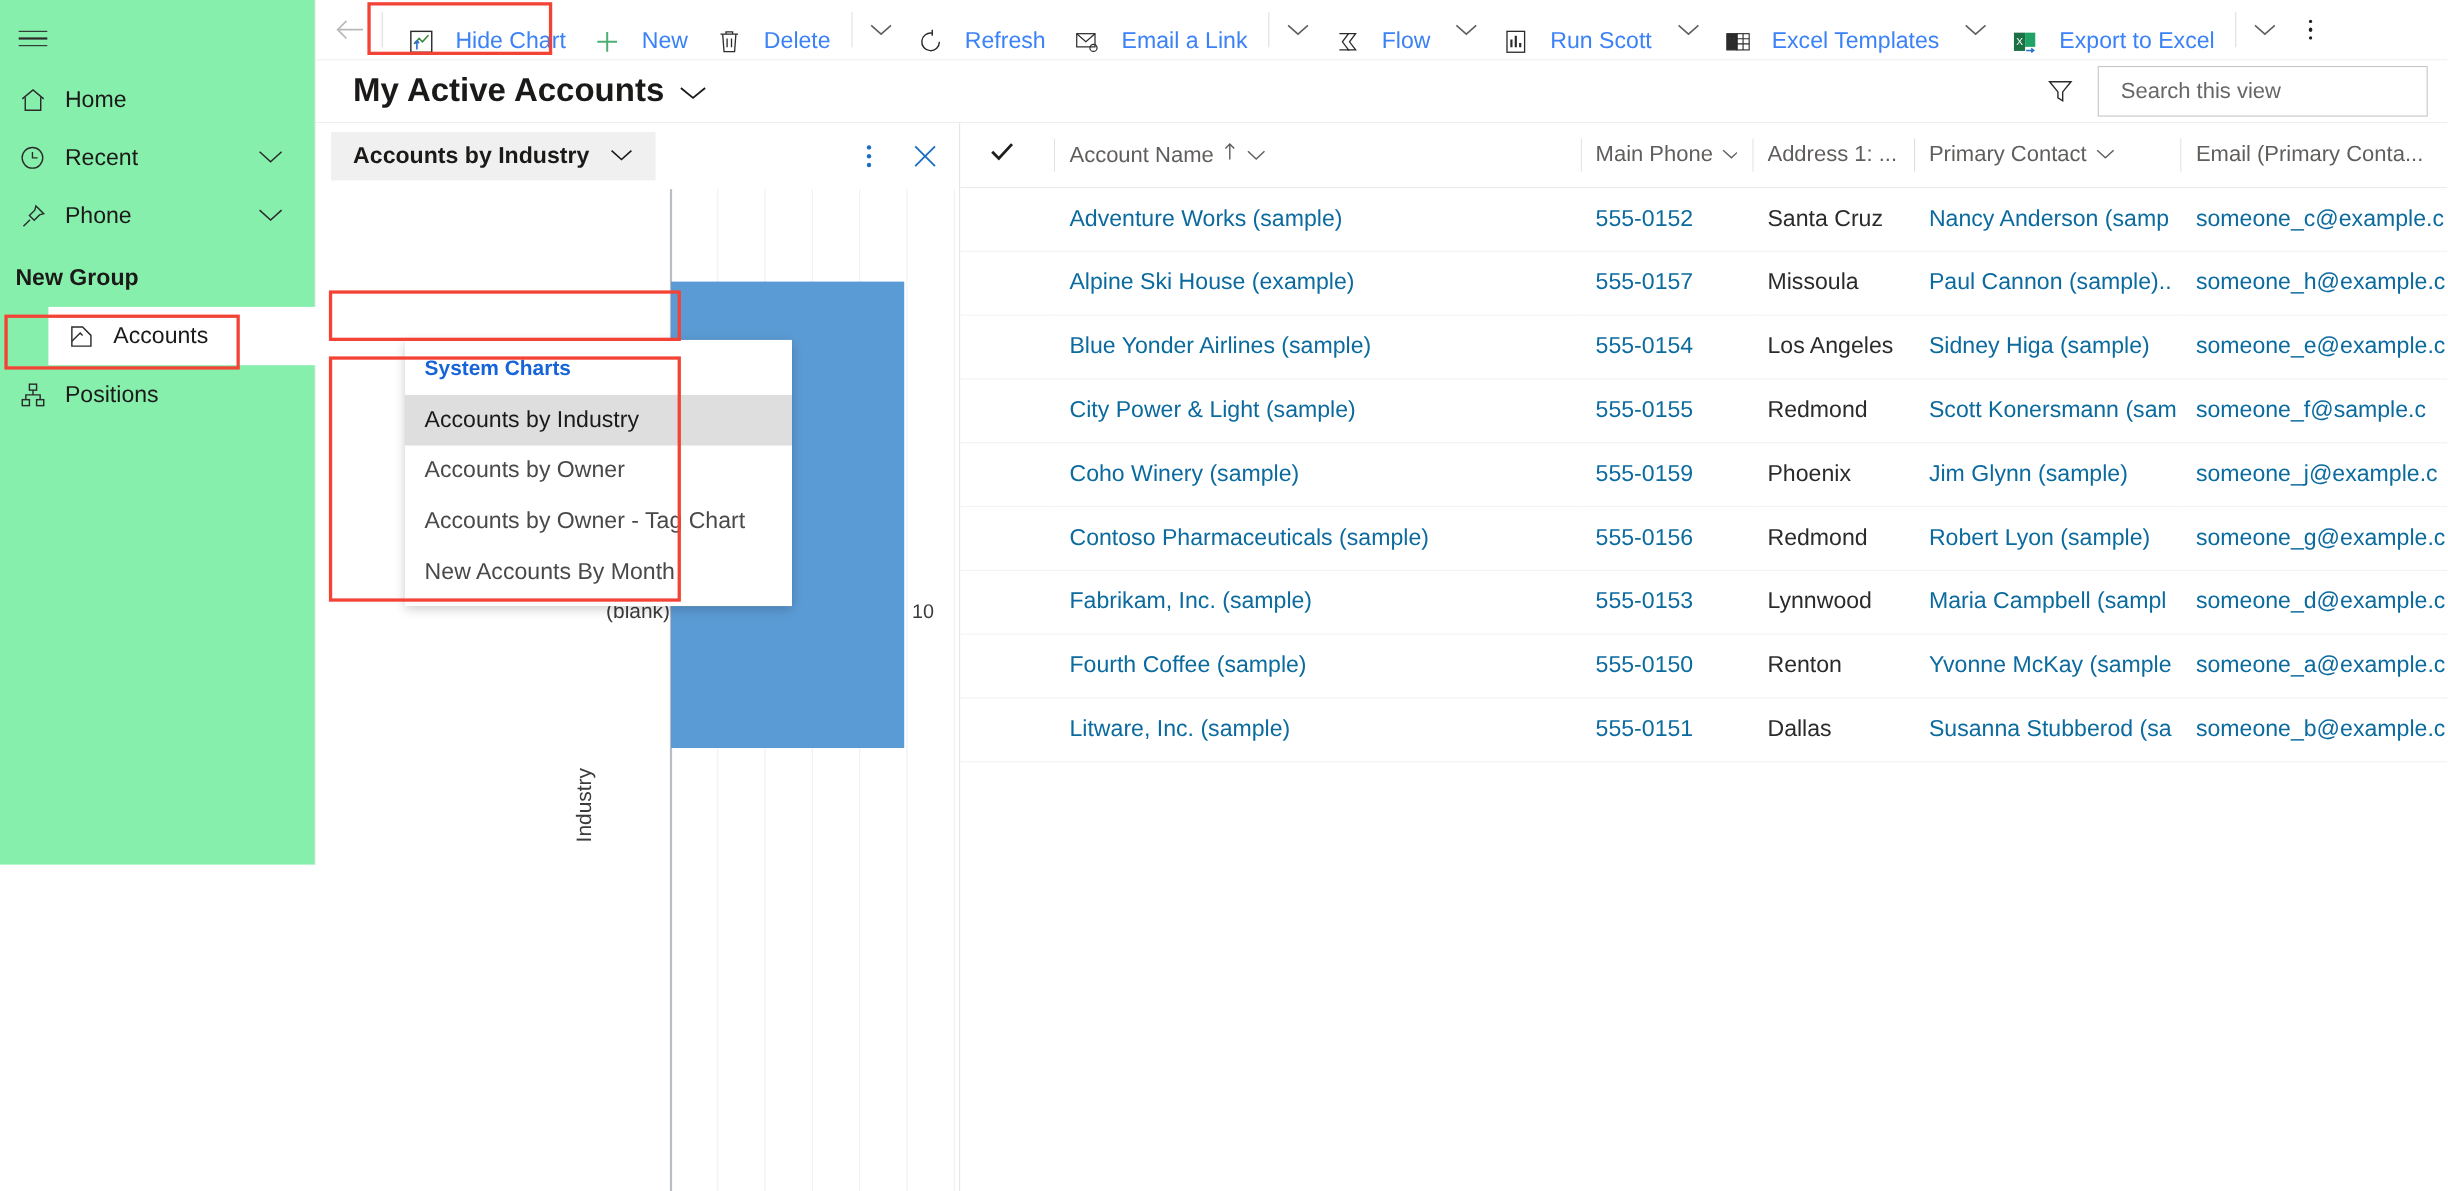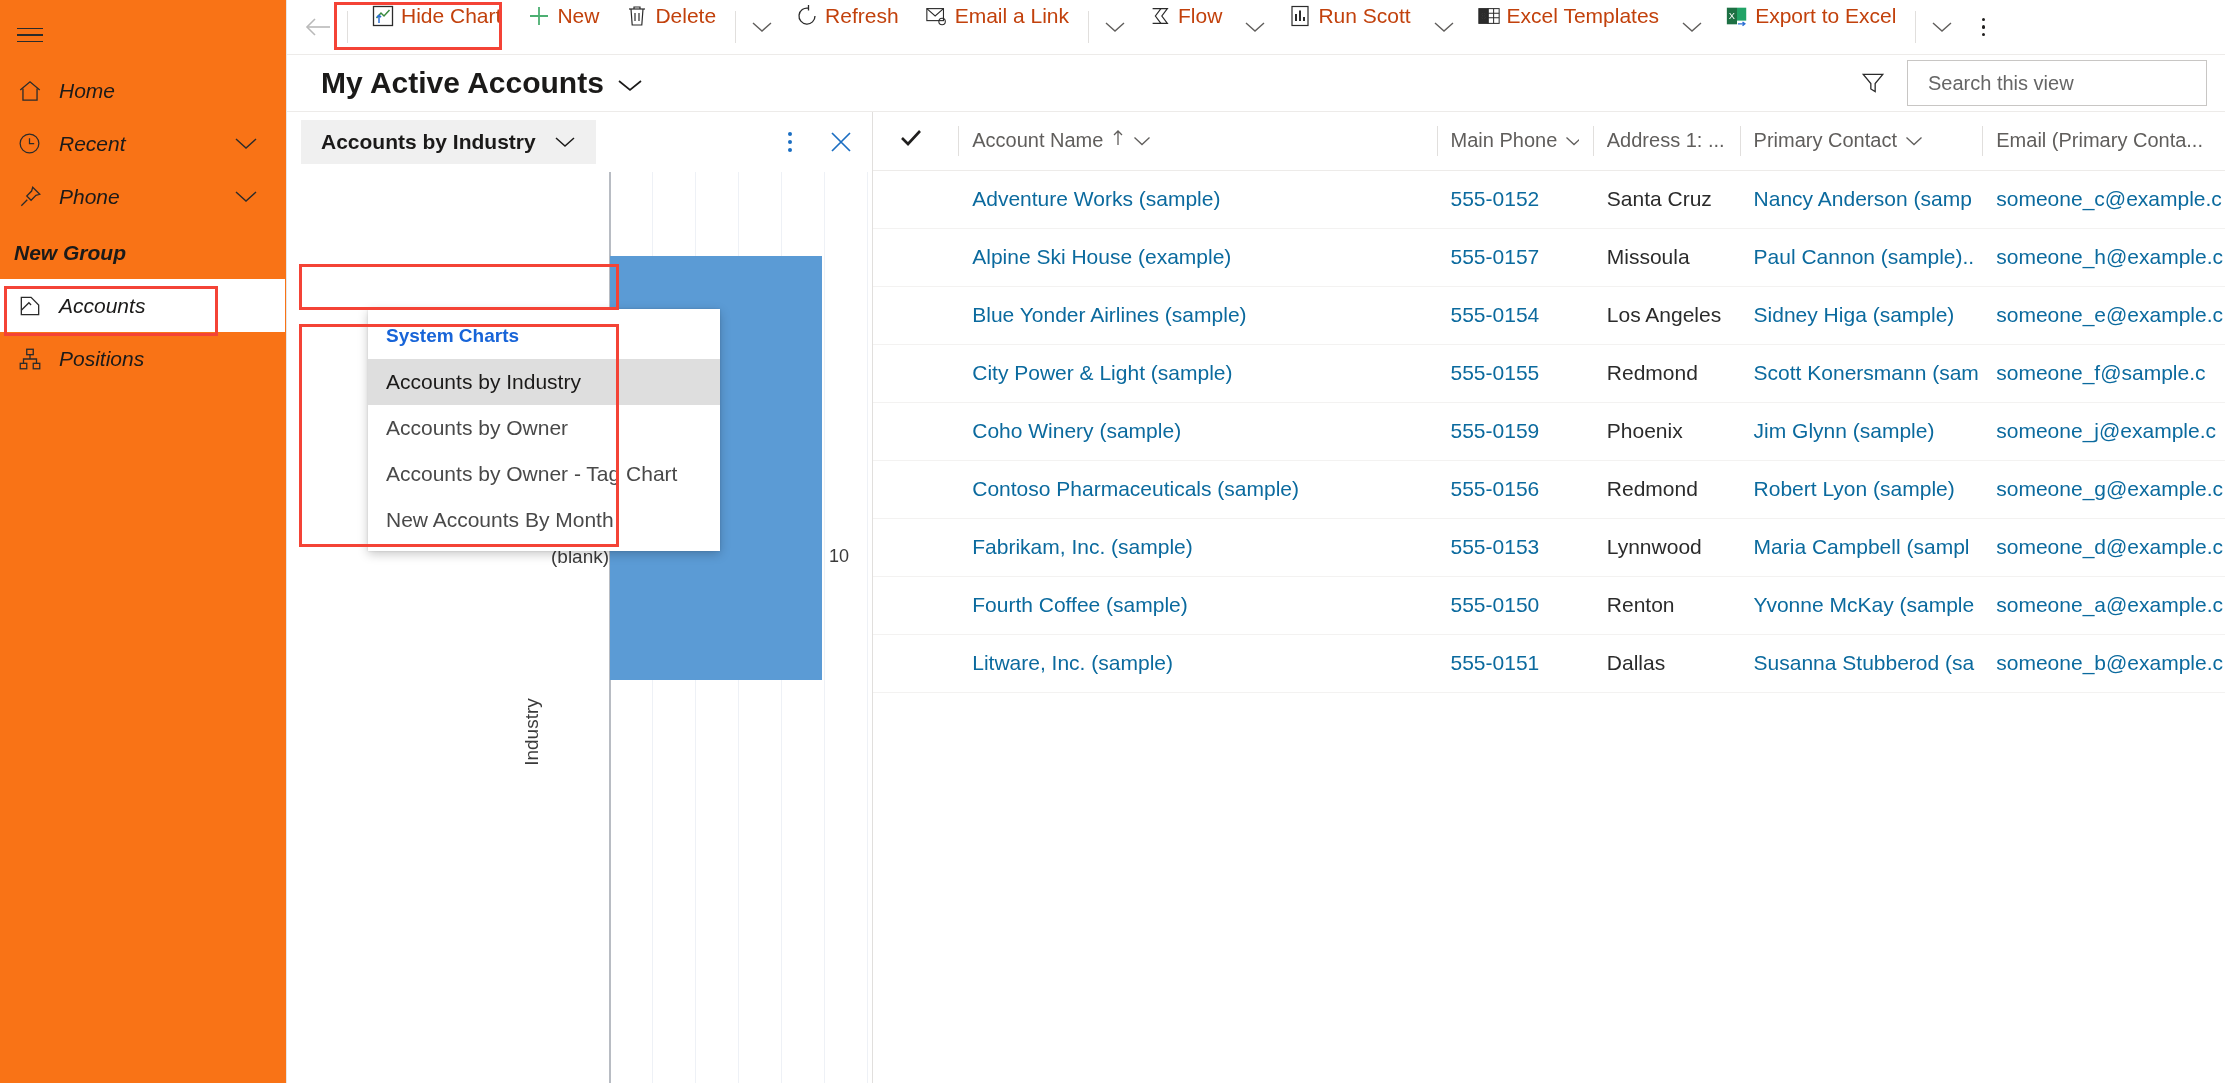--- a/index.html
+++ b/index.html
@@ -10,26 +10,25 @@
     overflow: hidden;
     background: #ffffff;
     font-family: "Liberation Sans", sans-serif;
     -webkit-font-smoothing: antialiased;
   }
 
   .app { position: relative; width: 2225px; height: 1083px; display: flex; }
 
   
   .sidebar {
-    width: 287px; height: 1083px;
-    background: #f97316;
+    width: 287px; height: 786px;
+    background: #86efac;
     flex: 0 0 287px;
     position: relative;
     border-right: 1px solid #e6e6e6;
-    font-style: italic;
   }
   .hamburger {
     width: 60px; height: 58px;
     display: flex; align-items: center; justify-content: center;
     margin-top: 6px;
     cursor: pointer;
   }
   .hamburger .bars { width: 26px; }
   .hamburger .bars span {
     display: block; height: 1.5px; background: #2b2b2b; margin: 5px 0; border-radius: 0;
@@ -54,20 +53,21 @@
     position: absolute; right: 28px; top: 50%; transform: translateY(-50%);
     color: #2b2b2b;
   }
   .nav-group-title {
     font-size: 21px; font-weight: bold; color: #1b1a19;
     padding: 18px 0 14px 14px;
   }
   .nav-item.selected-box {
     background: #ffffff;
     width: 285px;
+    margin-left: 44px;
   }
   .redbox {
     position: absolute;
     border: 3px solid #f44336;
     pointer-events: none;
     z-index: 60;
   }
 
   
   .main { flex: 1 1 auto; position: relative; height: 1083px; background: #fff; }
@@ -82,24 +82,24 @@
     position: relative;
     white-space: nowrap;
   }
   .cmd-back {
     width: 46px; height: 46px;
     display: flex; align-items: center; justify-content: center;
     color: #b9b9b9; cursor: pointer;
   }
   .cmd-sep { width: 1px; height: 32px; background: #e1dfdd; margin: 0 6px; flex: 0 0 1px; }
   .cmd-btn {
-    display: flex; align-items: flex-start; height: 46px;
+    display: flex; align-items: flex-end; height: 46px;
     padding: 0 13px; cursor: pointer;
-    color: #c2410c; font-size: 21px;
-    gap: 6px;
+    color: #3b82f6; font-size: 21px;
+    gap: 19px;
   }
   .cmd-btn .label { white-space: nowrap; }
   .cmd-ico { display: flex; align-items: center; justify-content: center; width: 24px; height: 24px; }
   .cmd-caret {
     display: flex; align-items: center; justify-content: center;
     height: 46px; width: 40px; cursor: pointer; color: #605e5c;
   }
   .cmd-overflow {
     display: flex; align-items: center; justify-content: center;
     height: 46px; width: 42px; cursor: pointer;

